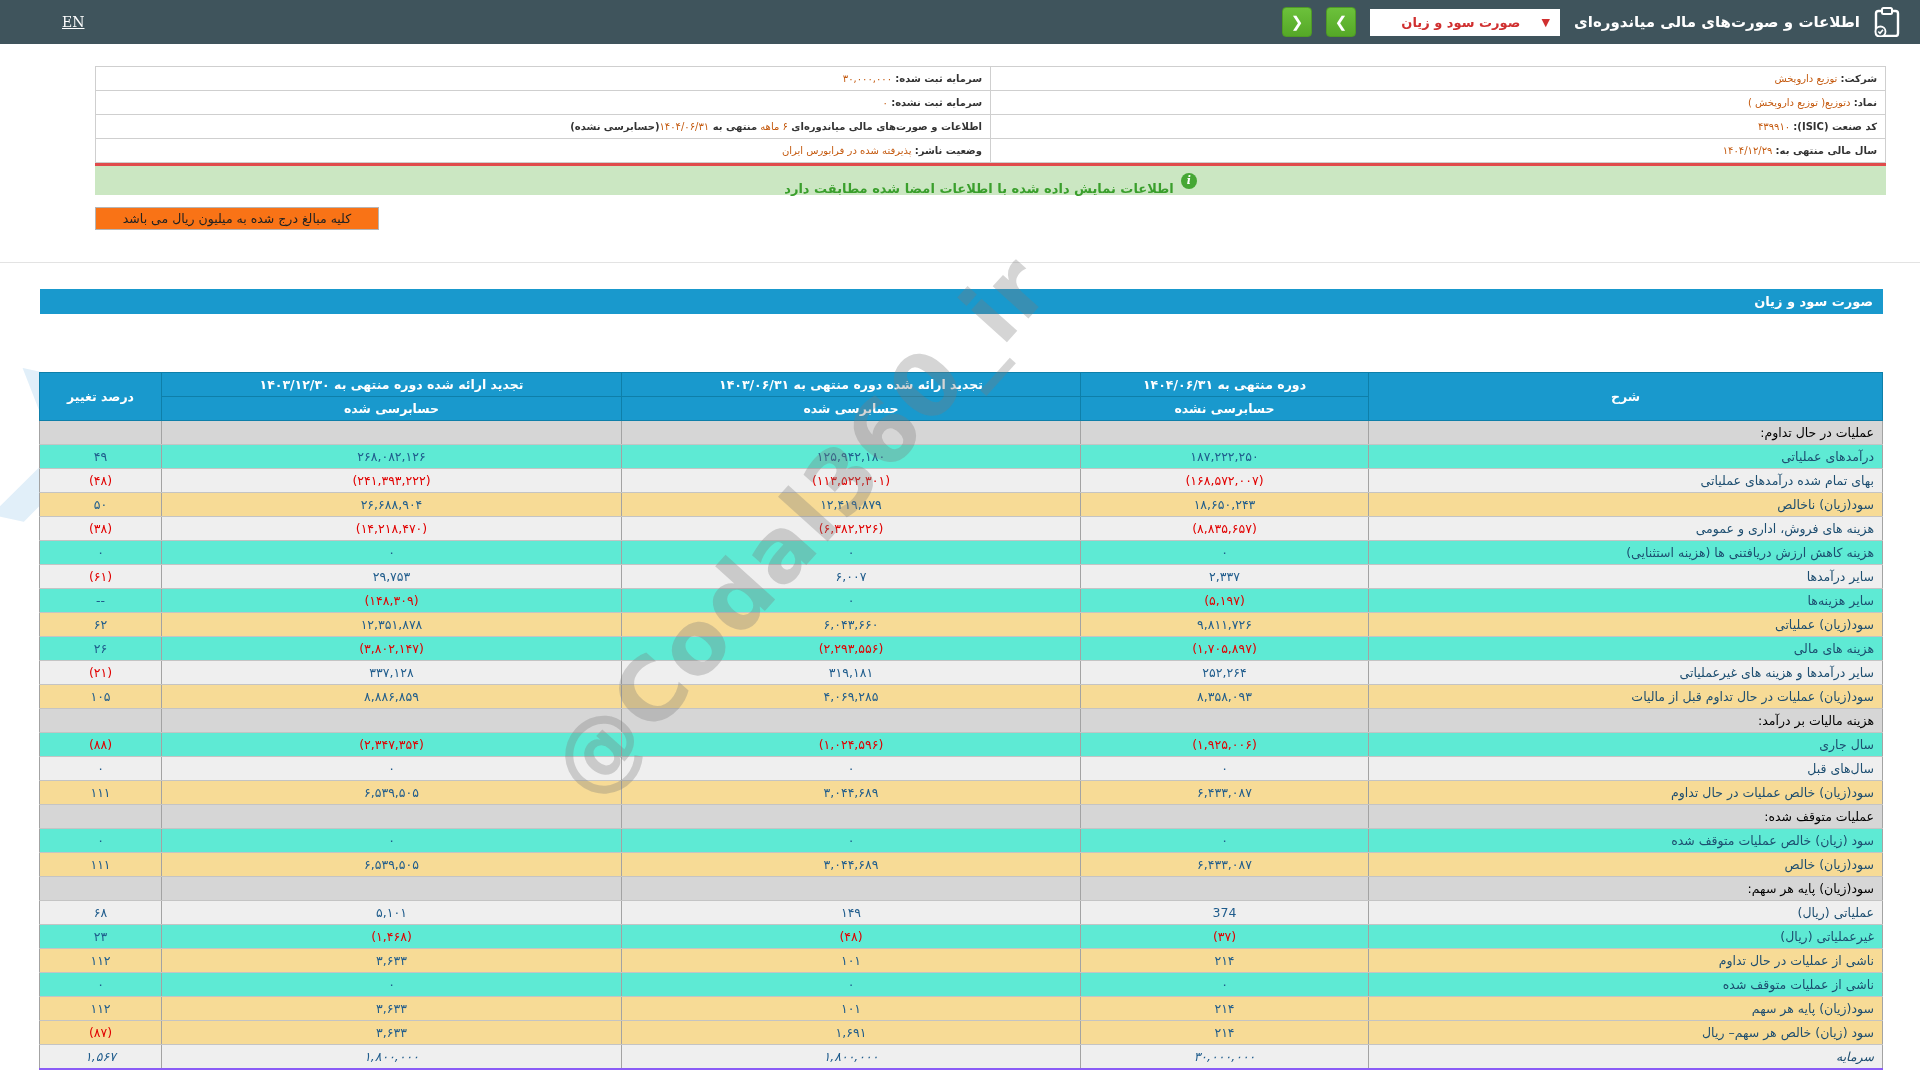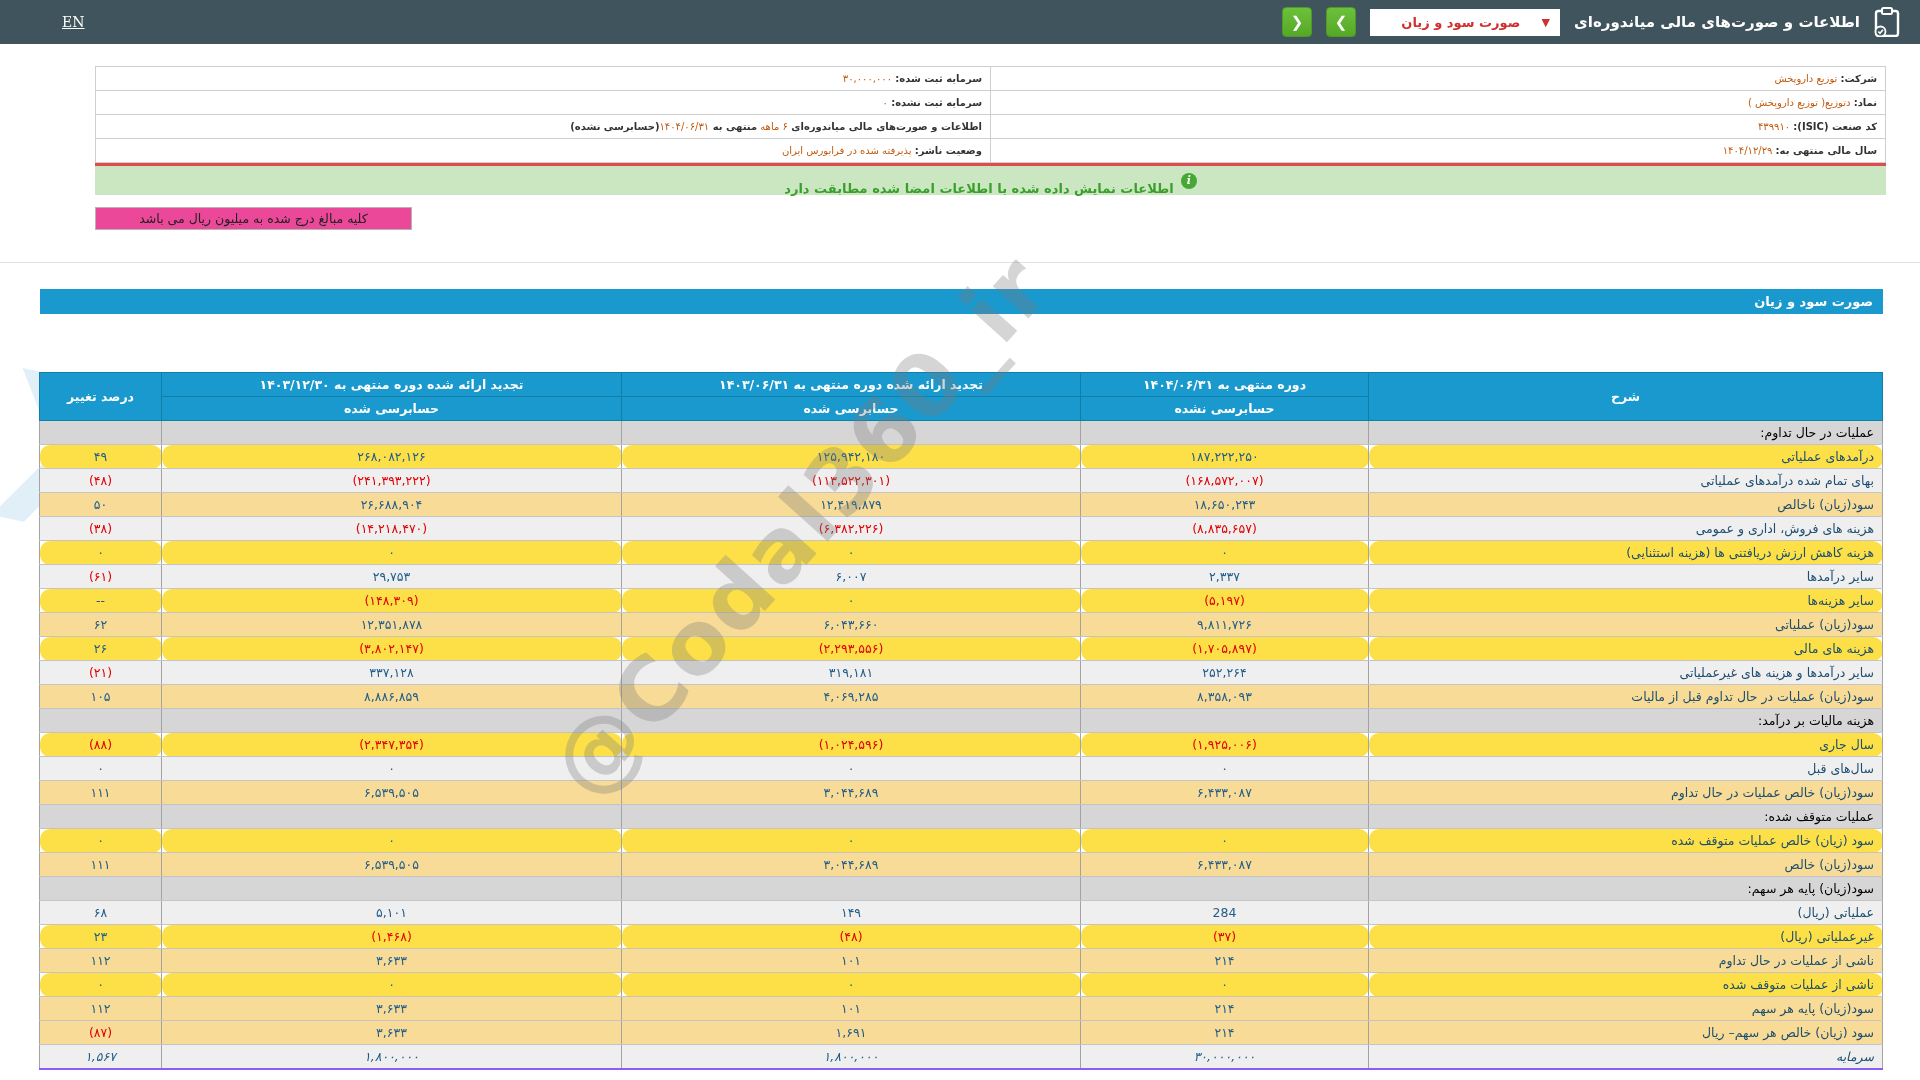--- a/index.html
+++ b/index.html
@@ -29,22 +29,22 @@
                    vertical-align:middle; white-space:nowrap; }
   .info-label { color:#333; font-weight:bold; }
   .info-value { color:#C4590E; }
   .red-line { height:3px; background:#E04B4B; }
   .sign-banner { height:29px; background:#CBE7C2; display:flex; align-items:center; justify-content:center; gap:7px; }
   .sign-banner .txt { color:#3A9F2C; font-size:13px; font-weight:bold;margin-top:16px; }
   .info-circle-icon { width:16px; height:16px; border-radius:50%; background:#46A735; color:#fff;
                       font-size:11px; font-weight:bold; display:flex; align-items:center; justify-content:center;
                       font-family:"DejaVu Serif", serif; font-style:italic; }
 
-  .amounts-note-box { position:absolute; top:207px; left:95px; width:317px; height:23px; border:1px solid #B5B5B5;
-                      background:#ec4899; display:flex; align-items:center; justify-content:center;
+  .amounts-note-box { position:absolute; top:207px; left:95px; width:284px; height:23px; border:1px solid #B5B5B5;
+                      background:#f97316; display:flex; align-items:center; justify-content:center;
                       font-size:12.5px; color:#222; }
 
   .divider { position:absolute; top:262px; right:0; left:0; height:1px; background:#E3E3E3; }
 
   
   .section-bar { position:absolute; top:289px; right:37px; left:40px; height:25px; background:#1999CD;
                  color:#fff; font-size:13px; font-weight:bold; display:flex; align-items:center; padding:0 10px; }
   .units-row { position:absolute; top:314px; right:37px; left:40px; height:27px; background:#fff;
                border-bottom:1px solid #E0E0E0; color:#111; font-size:13px; font-weight:bold;
                display:flex; align-items:center; padding:0 10px; }
@@ -56,21 +56,21 @@
                    border:1px solid #0E7FA9; text-align:center; vertical-align:middle; }
   .stmt tbody td { height:24px; border-right:1px solid #A3A3A3; border-left:1px solid #A3A3A3;
                    border-top:1px solid #C4C4C4; border-bottom:1px solid #C4C4C4;
                    font-size:12.5px; vertical-align:middle; overflow:hidden; white-space:nowrap; }
   .stmt tbody tr:last-child td { border-bottom:2px solid #8b5cf6;font-style:italic; }
   .stmt td.lbl { text-align:right; padding:0 8px; color:#1D4E70; }
   .stmt td.val { text-align:center; color:#1F5C8C; }
   .stmt td.neg { color:#E10000; }
   .stmt tr.sec td { background:#D6D6D6; }
   .stmt tr.sec td.lbl { font-weight:normal; color:#000000; }
-  .stmt tr.bg-blue td { background:#fde047;border-radius:10px; }
+  .stmt tr.bg-blue td { background:#5eead4; }
   .stmt tr.bg-gray td { background:#EFEFEF; }
   .stmt tr.bg-yellow td { background:#F7DB96; }
 
   
   .watermark-text { position:absolute; top:475px; left:420px; width:760px; text-align:center;
                     font-size:88px; font-weight:bold; color:rgba(125,125,125,0.32);
                     transform:rotate(-48deg); letter-spacing:2px; pointer-events:none; z-index:6; direction:ltr; }
   .watermark-logo { position:absolute; top:350px; left:-14px; font-size:150px; color:#E1EFF9;
                     pointer-events:none; z-index:0; transform:rotate(12deg); }
   .watermark-logo-small { position:absolute; top:388px; left:1062px; font-size:56px; color:#E5F2FA;
@@ -324,21 +324,21 @@
           </tr>
           <tr class="sec">
             <td class="lbl">سود(زیان) پایه هر سهم:</td>
             <td class="val"></td>
             <td class="val"></td>
             <td class="val"></td>
             <td class="val"></td>
           </tr>
           <tr class="bg-gray">
             <td class="lbl">عملیاتی (ریال)</td>
-            <td class="val">284</td>
+            <td class="val">374</td>
             <td class="val">۱۴۹</td>
             <td class="val">۵,۱۰۱</td>
             <td class="val">۶۸</td>
           </tr>
           <tr class="bg-blue">
             <td class="lbl">غیرعملیاتی (ریال)</td>
             <td class="val neg">(۳۷)</td>
             <td class="val neg">(۴۸)</td>
             <td class="val neg">(۱,۴۶۸)</td>
             <td class="val">۲۳</td>

